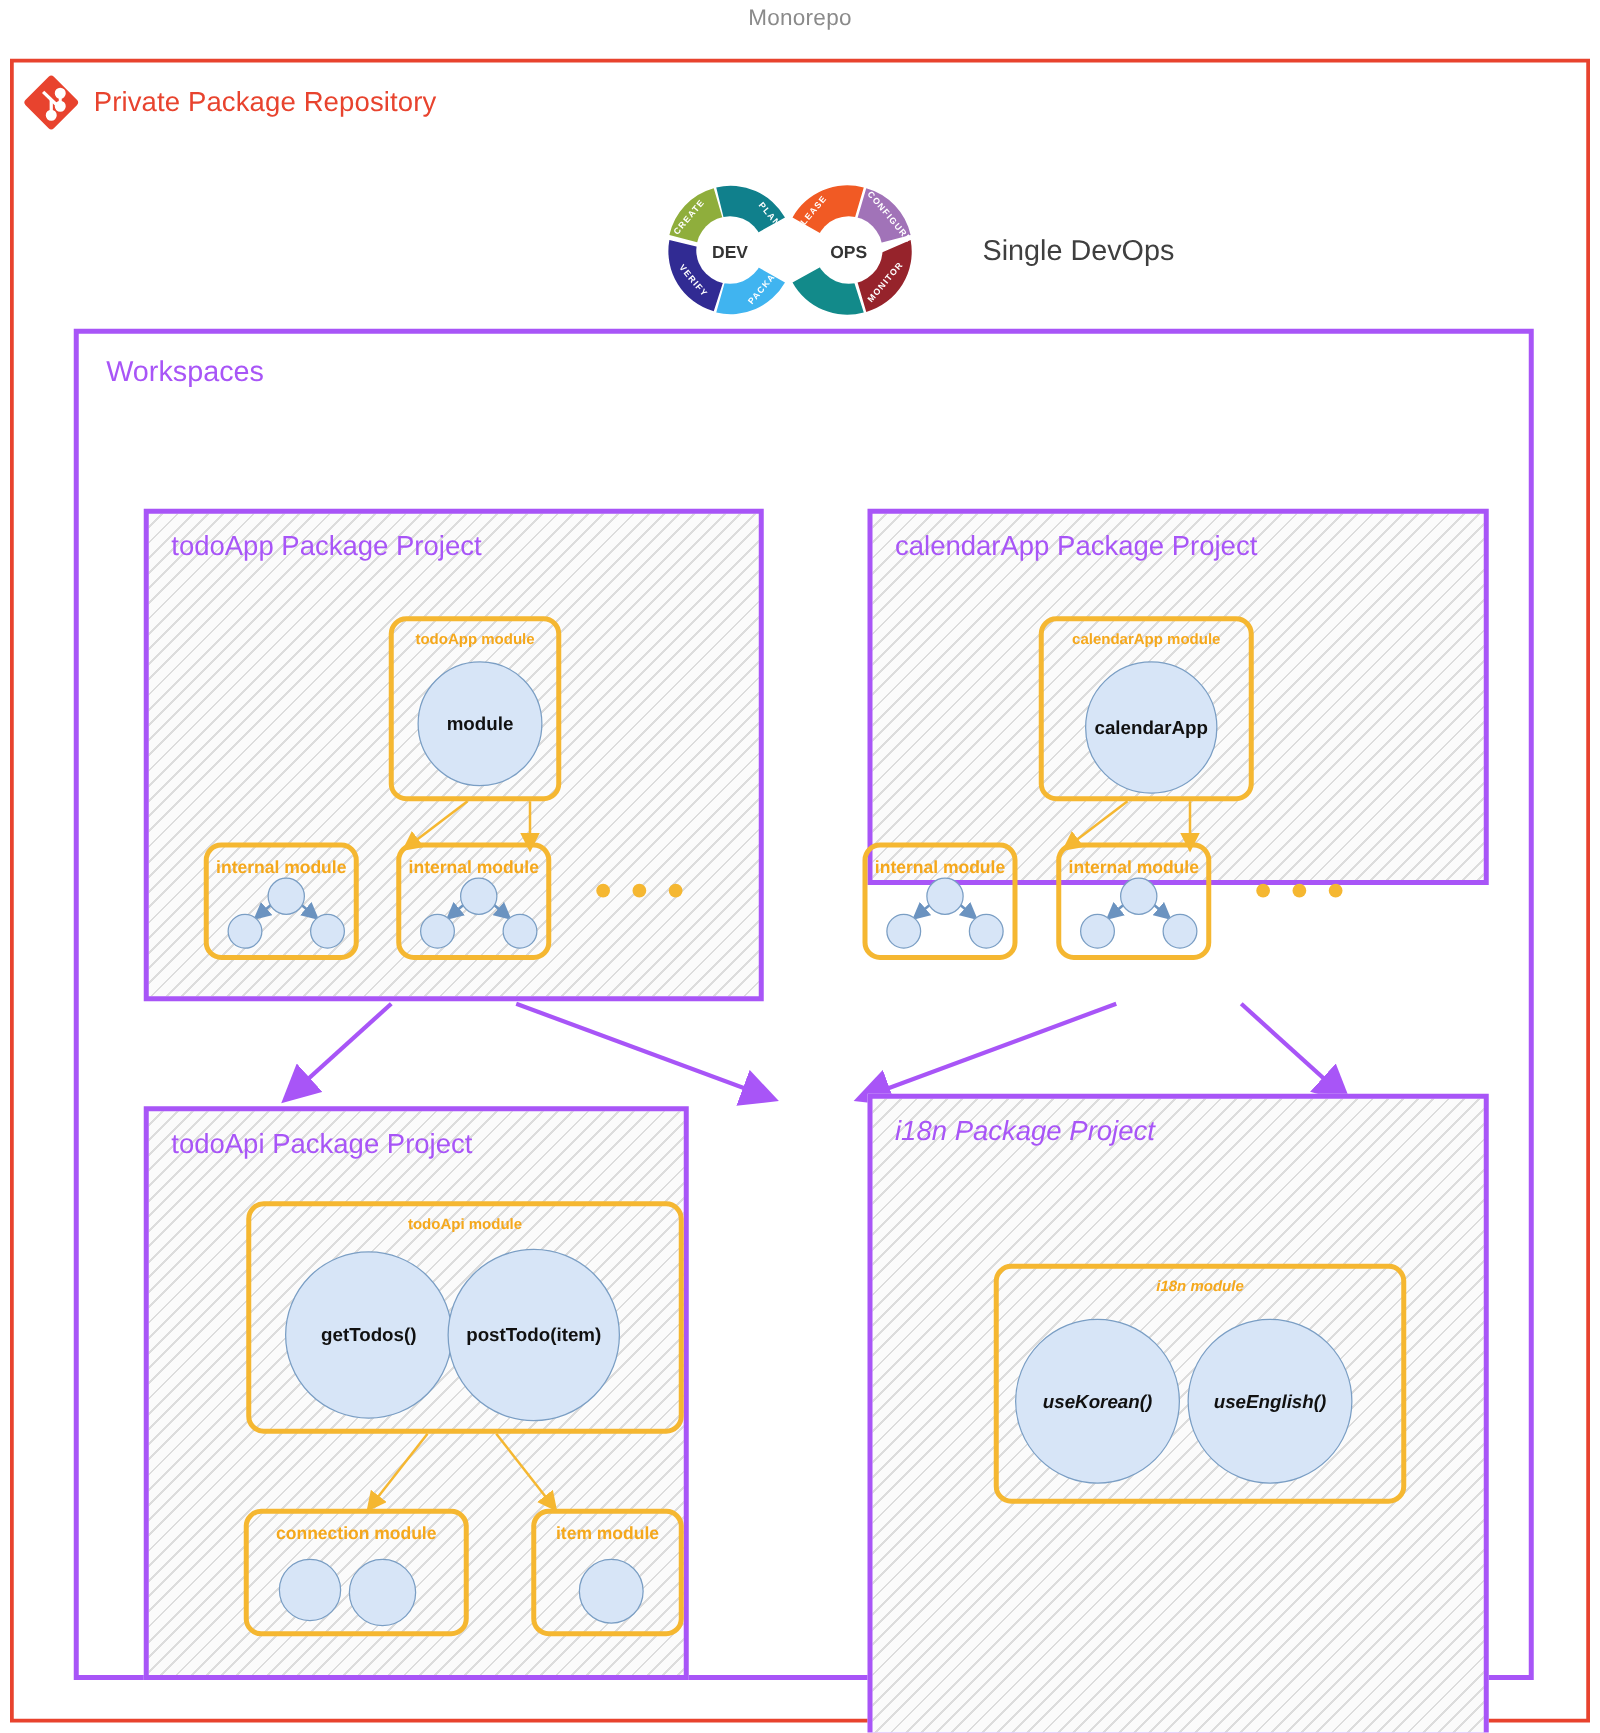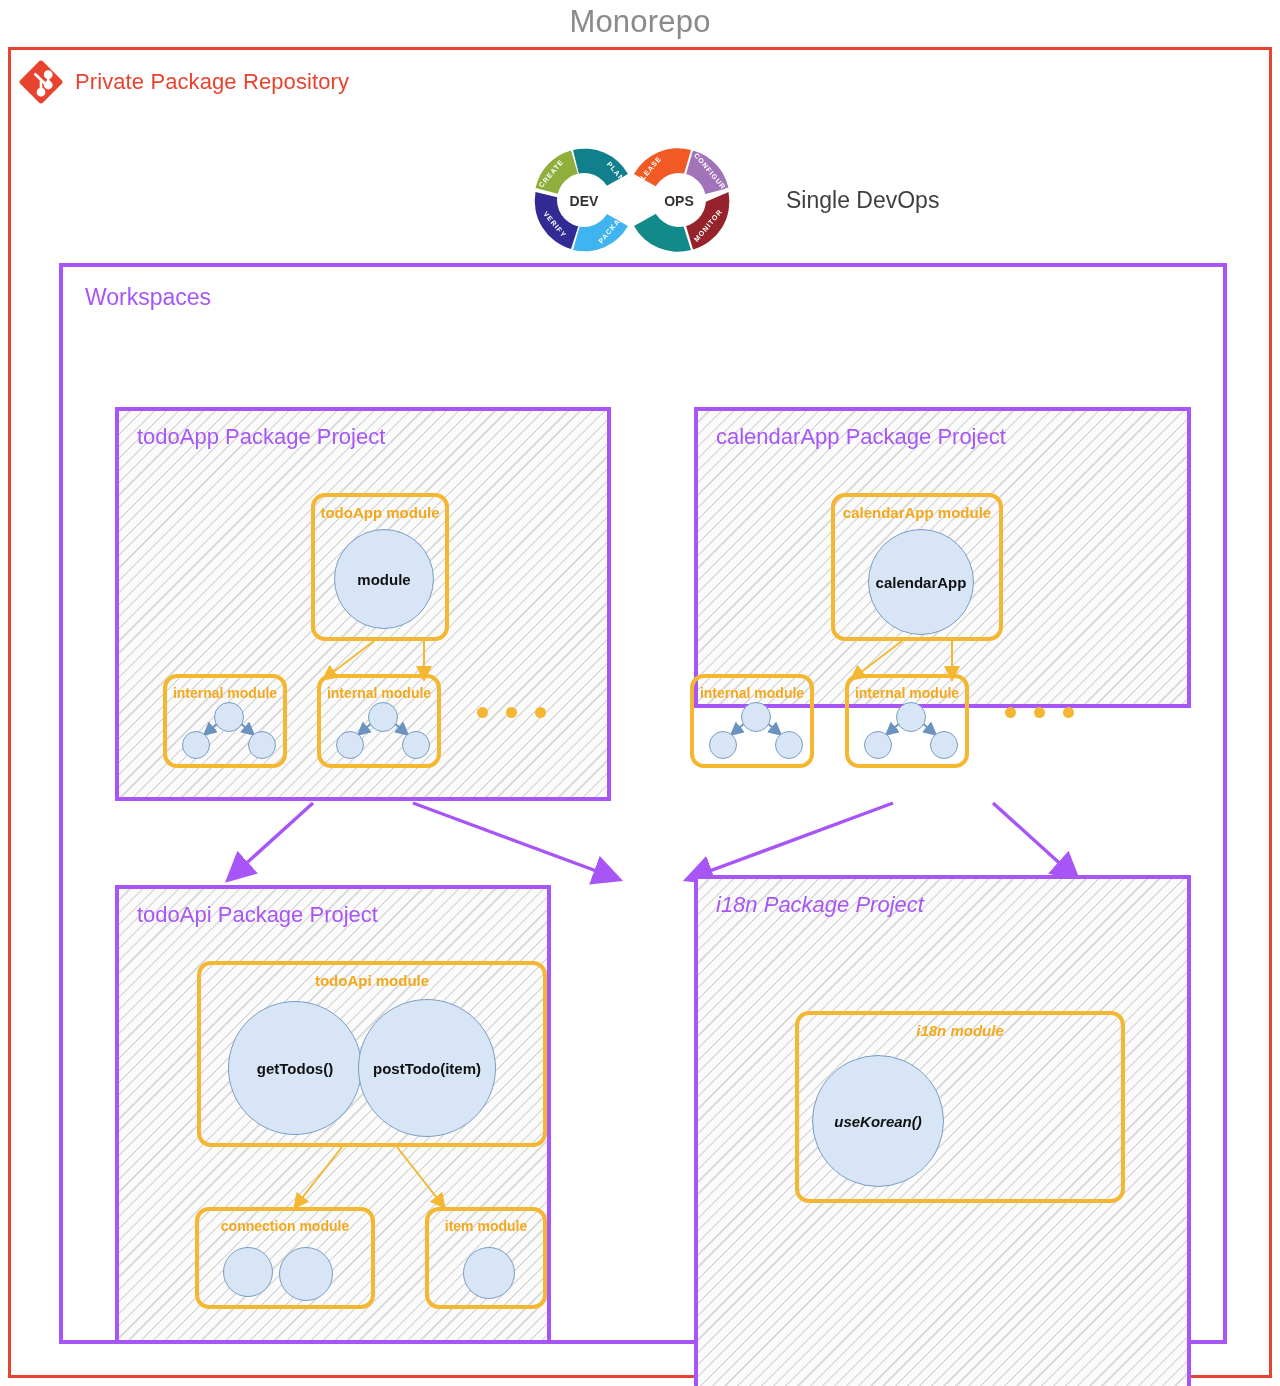--- a/index.html
+++ b/index.html
@@ -7,21 +7,21 @@
     width: 1280px; height: 1386px;
     background: #ffffff;
     font-family: "Liberation Sans", sans-serif;
     overflow: hidden;
   }
   #stage { position: relative; width: 1280px; height: 1386px; }
 
   
   .page-title {
     position: absolute; left: 0; top: 4px; width: 1280px;
-    text-align: center; font-size: 31px; color: #8a8a8a;
+    text-align: center; font-size: 18px; color: #8a8a8a;
     letter-spacing: .2px;
   }
 
   
   .repo-frame {
     position: absolute; left: 8px; top: 47px;
     width: 1264px; height: 1331px;
     border: 3px solid #e8432e;
     background: #ffffff;
   }
@@ -75,21 +75,21 @@
   .module {
     position: absolute;
     border: 4px solid #f5b731;
     border-radius: 14px;
   }
   .module-title {
     position: absolute; left: 0; top: 7px; width: 100%;
     text-align: center; font-size: 14px; font-weight: bold; color: #f5a81c;
     white-space: nowrap;
   }
-  .module.big .module-title { font-size: 15px; }
+  .module.big .module-title { font-size: 12px; }
 
   
   .node {
     position: absolute; border-radius: 50%;
     background: #d7e5f7; border: 1px solid #7a9ec4;
     display: flex; align-items: center; justify-content: center;
     font-weight: bold; color: #111; white-space: nowrap;
   }
   .node.lg { font-size: 15px; }
   .node.sm { font-size: 0; }
@@ -323,18 +323,19 @@
           <div class="node sm" style="left:34px; top:36px; width:52px; height:52px;"></div>
         </div>
       </div>
 
       <div class="project" id="proj-i18n">
         <div class="project-title">i18n Package Project</div>
 
         <div class="module big" style="left:97px; top:132px; width:330px; height:192px;">
           <div class="module-title">i18n module</div>
           <div class="node lg" style="left:13px; top:40px; width:132px; height:132px;">useKorean()</div>
+          <div class="node lg" style="left:151px; top:40px; width:132px; height:132px;">useEnglish()</div>
         </div>
       </div>
 
     </div>
   </div>
 </div>
 
 </body></html>

